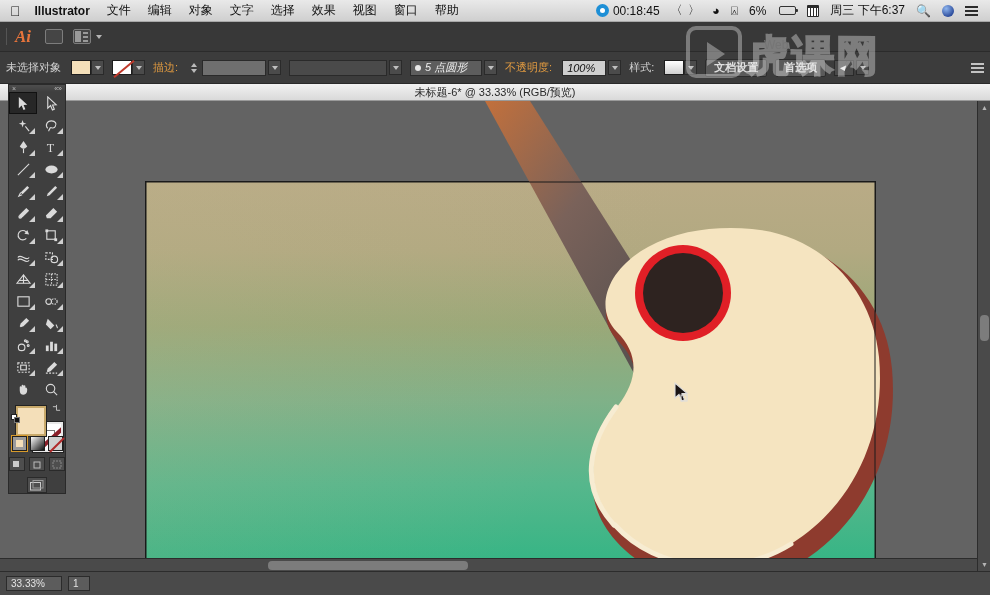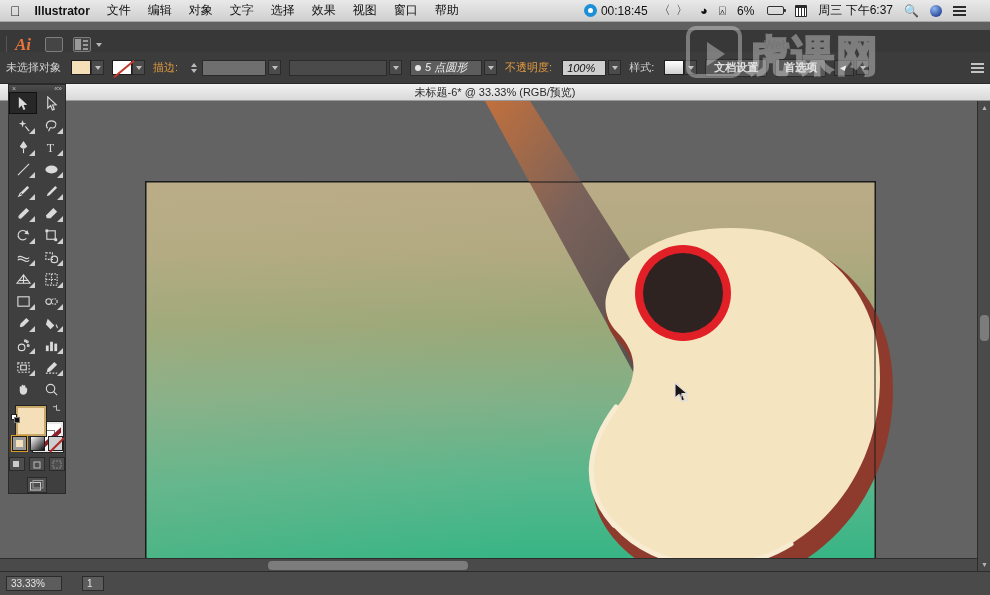--- a/index.html
+++ b/index.html
@@ -15,21 +15,21 @@
   .macbar {
     position: absolute; left: 0; top: 0; width: 990px; height: 22px;
     background: linear-gradient(#e9e9e9, #cfcfcf);
     border-bottom: 1px solid #a8a8a8;
     display: flex; align-items: center;
     font-size: 12px; color: #111;
   }
   .macbar .apple { margin: 0 14px 0 10px; font-size: 14px; line-height: 1; }
   .macbar .mi { margin-right: 17px; white-space: nowrap; }
   .macbar .mi.app { font-weight: bold; }
-  .macbar .right { margin-left: auto; display: flex; align-items: center; padding-right: 24px; }
+  .macbar .right { margin-left: auto; display: flex; align-items: center; padding-right: 12px; }
   .macbar .right .ri { margin-left: 11px; white-space: nowrap; display: flex; align-items: center; }
   .rec-dot {
     display: inline-block; width: 13px; height: 13px; border-radius: 50%;
     background: #1d8fd6; position: relative; margin-right: 4px;
   }
   .rec-dot::after {
     content: ""; position: absolute; left: 4px; top: 4px;
     width: 5px; height: 5px; border-radius: 50%; background: #fff;
   }
   .wifi-glyph { font-size: 13px; }
@@ -54,21 +54,21 @@
     display: inline-block; width: 13px; height: 10px;
     background: repeating-linear-gradient(#2b2b2b 0 2px, transparent 2px 4px);
   }
   .siri {
     display: inline-block; width: 12px; height: 12px; border-radius: 50%;
     background: radial-gradient(circle at 35% 30%, #8fb6ef, #2f4f9e 70%);
   }
 
   
   .appstrip {
-    position: absolute; left: 0; top: 30px; width: 990px; height: 30px;
+    position: absolute; left: 0; top: 22px; width: 990px; height: 30px;
     background: #383838; border-bottom: 1px solid #2b2b2b;
     display: flex; align-items: center;
   }
   .appstrip .sep { width: 1px; height: 17px; background: #555; margin: 0 8px 0 6px; }
   .ai-logo {
     color: #e8743b; font-weight: bold; font-style: italic;
     font-size: 17px; margin-right: 14px; font-family: "Liberation Serif", serif;
   }
   .bx {
     width: 18px; height: 15px; border: 1px solid #7d7d7d; border-radius: 2px;
@@ -234,21 +234,21 @@
   .vscroll {
     position:absolute; right:0; top:101px; width:13px; height:470px;
     background:#4a4a4a; border-left:1px solid #2c2c2c;
   }
   .vthumb { position:absolute; left:2px; top:214px; width:9px; height:26px; background:#7c7c7c; border-radius:4px;}
   .varrow { position:absolute; left:0; width:13px; height:13px; display:flex;align-items:center;justify-content:center;
             color:#b5b5b5; font-size:7px;}
   .statusbar {
     position:absolute; left:0; bottom:0; width:990px; height:24px;
     background:#4a4a4a; border-top:1px solid #2c2c2c;
-    display:flex; align-items:center; padding:0 6px; gap:20px;
+    display:flex; align-items:center; padding:0 6px; gap:6px;
     font-size:10px; color:#cfcfcf;
   }
   .zoombox {
     height:15px; min-width:56px; background:#5c5c5c; border:1px solid #2b2b2b;
     display:flex; align-items:center; padding:0 4px; color:#e4e4e4;
   }
   .hscroll-wrap {
     position:absolute; left:0; bottom:24px; width:977px; height:13px;
     background:#4a4a4a; border-top:1px solid #2c2c2c;
   }

